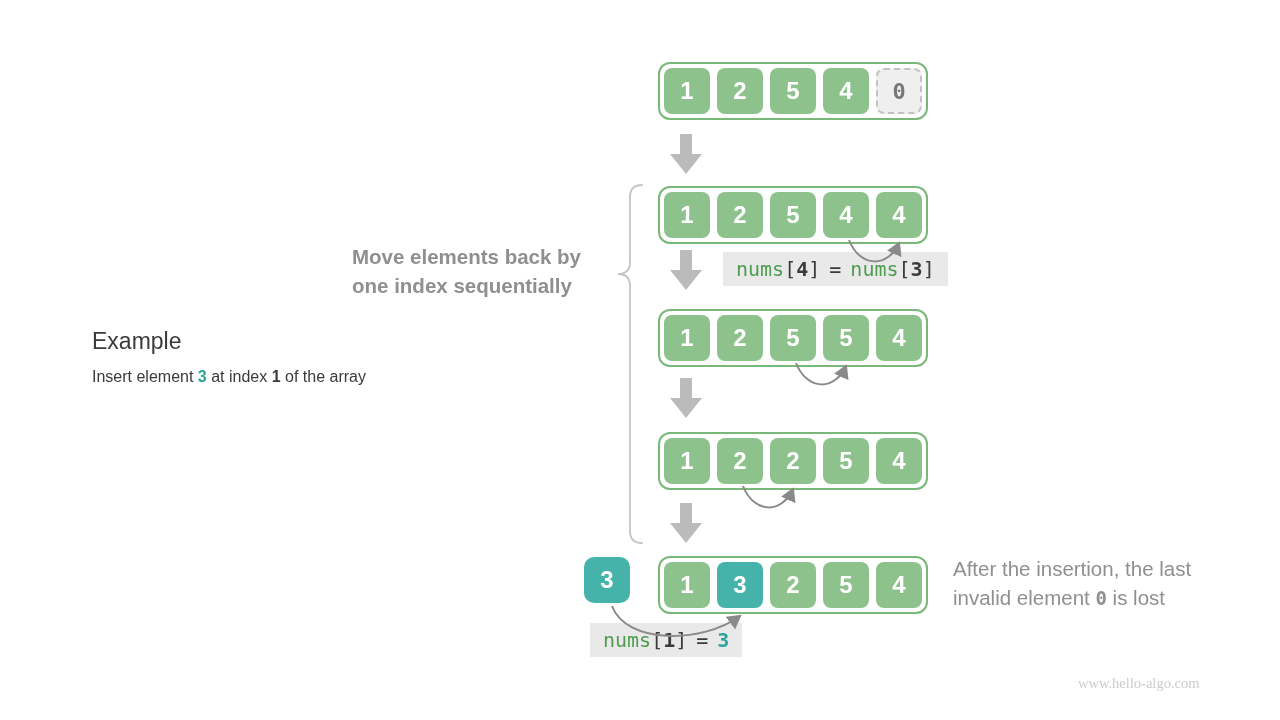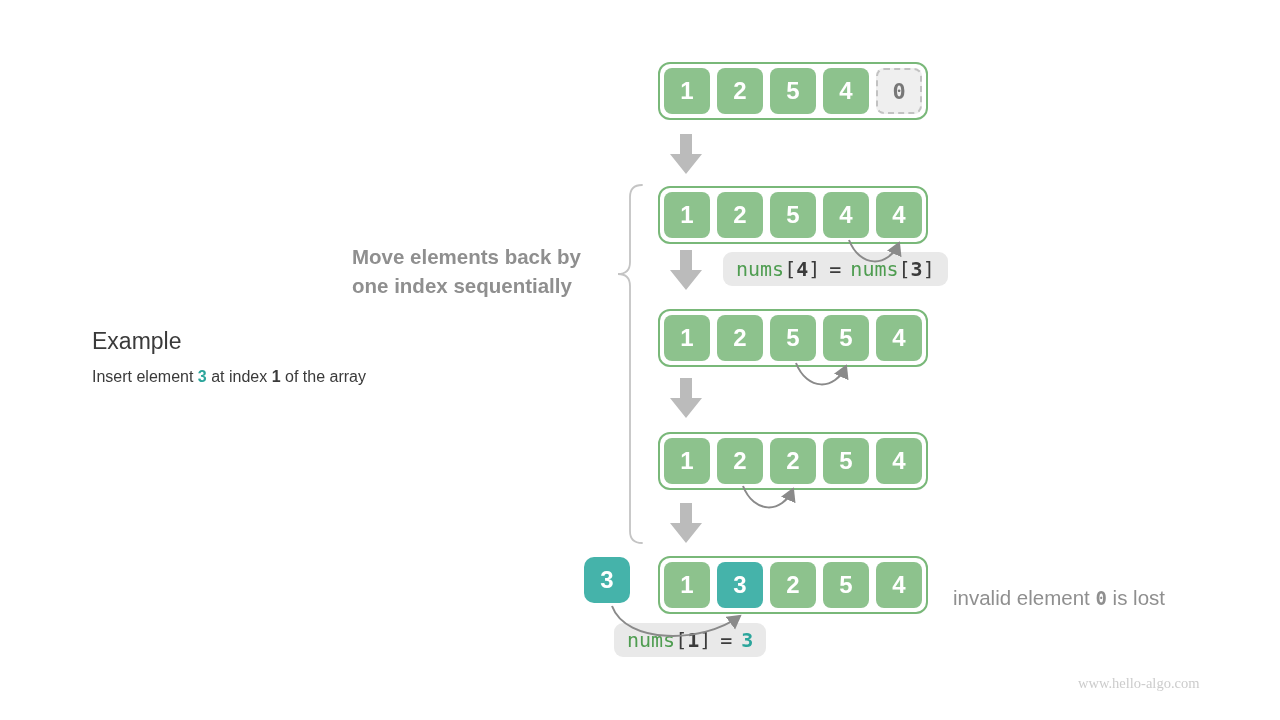--- a/index.html
+++ b/index.html
@@ -67,21 +67,21 @@
     position: absolute; left: 584px; top: 557px;
     width: 46px; height: 46px; border-radius: 10px;
     background: var(--cell-teal); color: #fff;
     font-size: 24px; font-weight: bold;
     display: flex; align-items: center; justify-content: center;
   }
   
   .code-label {
     position: absolute;
     background: var(--label-bg);
-    border-radius: 9px;
+    border-radius: 0;
     padding: 5px 13px;
     font-family: "DejaVu Sans Mono", monospace;
     font-size: 20px;
     white-space: nowrap;
     z-index: 2;
   }
   .code-label .fn { color: var(--code-green); }
   .code-label .pn { color: var(--code-dark); }
   .code-label .ix { color: var(--code-dark); font-weight: bold; }
   .code-label .eq { color: var(--code-dark); margin: 0 9px; }
@@ -99,21 +99,21 @@
   <div class="example-heading">Example</div>
   <div class="example-line"><span>Insert element </span><span class="teal-text">3</span><span> at index </span><span class="bold-dark">1</span><span> of the array</span></div>
 
   <div class="gray-note move-note">
     <span>Move elements back by</span><br>
     <span>one index sequentially</span>
   </div>
 
 
   <div class="gray-note after-note">
-    <br>
+    <span>After the insertion, the last</span><br>
     <span>invalid element </span><span class="mono-zero">0</span><span> is lost</span>
   </div>
 
   <div class="watermark">www.hello-algo.com</div>
 
   <svg class="brace-svg" width="30" height="362" viewBox="0 0 30 362">
     <path d="M26,1 Q14,1 14,13 L14,78 Q14,90 2,90 Q14,90 14,102 L14,347 Q14,359 26,359" fill="none" style="stroke:var(--brace)" stroke-width="1.8" stroke-linecap="round"></path>
   </svg>
 
   <div class="array" style="top:62px">
@@ -175,21 +175,21 @@
   <div class="array" style="top:556px">
     <div class="cell">1</div>
     <div class="cell teal">3</div>
     <div class="cell">2</div>
     <div class="cell">5</div>
     <div class="cell">4</div>
   </div>
   <svg class="arc-svg" style="left:602px;top:602px" width="155" height="48" viewBox="0 0 155 48">
     <path d="M10,4 C24,42 100,42 138,14" fill="none" style="stroke:var(--curve-arrow)" stroke-width="2" marker-end="url(#ah)"></path>
   </svg>
-  <div class="code-label" style="left:614px;top:623px"><span class="fn">nums</span><span class="pn">[</span><span class="ix">1</span><span class="pn">]</span><span class="eq">=</span><span class="tv">3</span></div>
+  <div class="code-label" style="left:590px;top:623px"><span class="fn">nums</span><span class="pn">[</span><span class="ix">1</span><span class="pn">]</span><span class="eq">=</span><span class="tv">3</span></div>
 
   <svg width="0" height="0" style="position:absolute">
     <defs>
       <marker id="ah" markerWidth="9" markerHeight="9" refX="6" refY="4" orient="auto">
         <path d="M0,0 L7,4 L0,8 Z" style="fill:var(--curve-arrow)"></path>
       </marker>
     </defs>
   </svg>
 
 </div>

